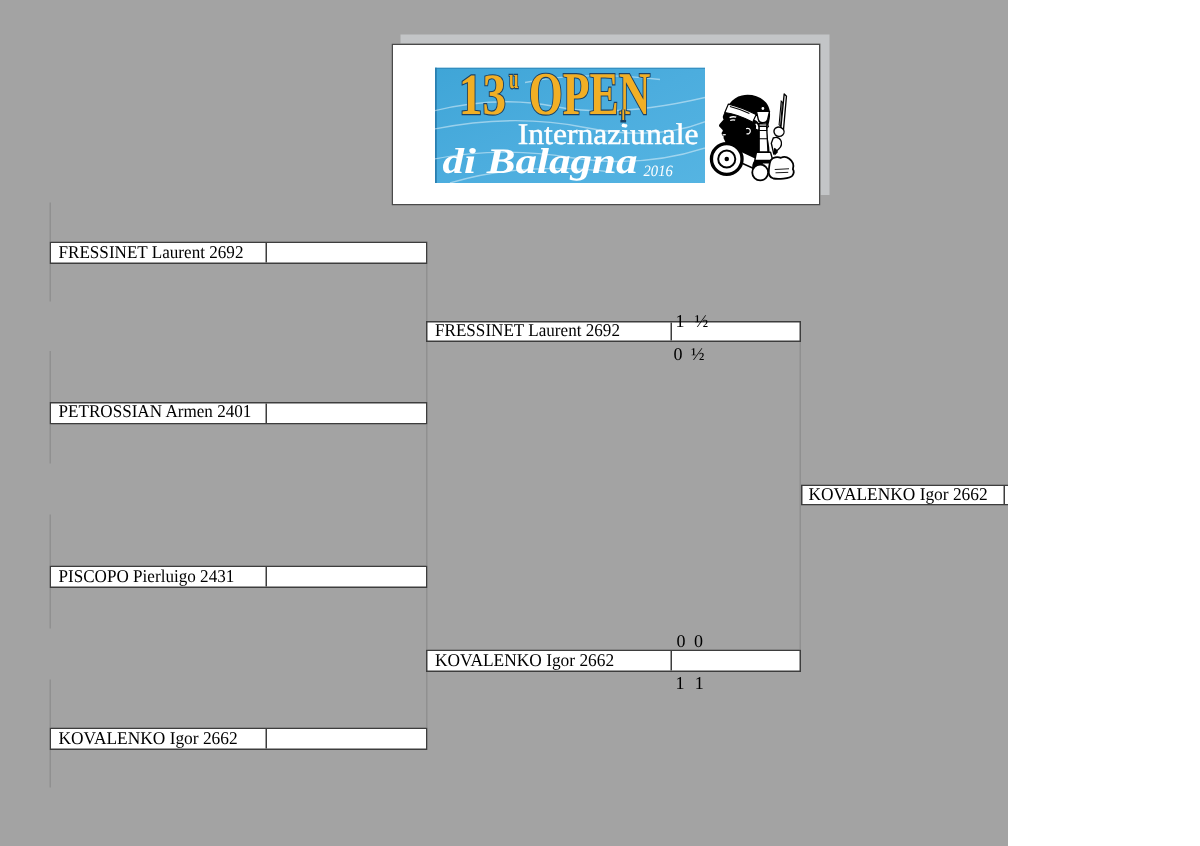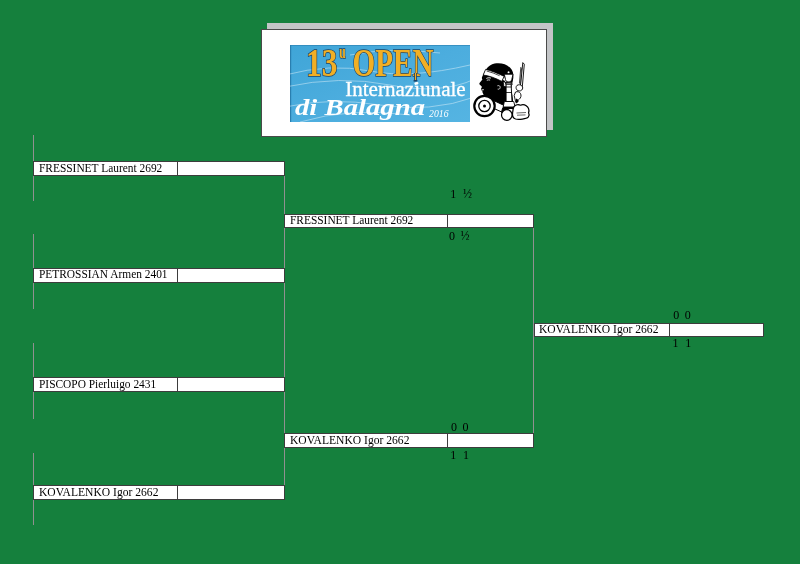--- a/index.html
+++ b/index.html
@@ -1,16 +1,16 @@
 <!DOCTYPE html>
 <html><head>
 <meta charset="utf-8">
 <style>
 html,body{margin:0;padding:0;background:#fff}
-#page{position:relative;width:800px;height:564px;background:#15803d;overflow:hidden;
+#page{position:relative;width:672px;height:564px;background:#a3a3a3;overflow:hidden;
   font-family:"Liberation Serif",serif;color:#000}
 .vl{position:absolute;width:1px;background:#909090}
 .box{position:absolute;background:#fff;border:1px solid #3d3d3d;box-sizing:border-box}
 .dv{position:absolute;top:0;bottom:0;width:1px;background:#3d3d3d}
 .nm{position:absolute;font-size:12px;line-height:12px;white-space:pre;transform-origin:0 0;transform:scaleX(0.95)}
 .nm2{transform:scaleX(0.965)}
 .sc{position:absolute;font-size:12px;line-height:12px;white-space:pre}
 .sc b{font-weight:normal;margin-left:5.6px}
 </style>
 </head>
@@ -150,20 +150,20 @@
       <div class="dv" style="left:161.6px"></div>
     </div>
 <span class="nm" style="left:289.8px;top:214.2px">FRESSINET Laurent 2692</span>
 <span class="nm nm2" style="left:289.5px;top:433.7px">KOVALENKO Igor 2662</span>
 
 <div class="box" style="left:533.5px;top:323.4px;width:230px;height:13.5px">
       <div class="dv" style="left:134px"></div>
     </div>
 <span class="nm nm2" style="left:539.3px;top:323.2px">KOVALENKO Igor 2662</span>
 
-<span class="sc" style="left:450.3px;top:188px">1<b style="margin-left:6.8px">½</b></span>
+<span class="sc" style="left:450.3px;top:208px">1<b style="margin-left:6.8px">½</b></span>
 <span class="sc" style="left:449px;top:230px">0<b>½</b></span>
 <span class="sc" style="left:451px;top:421px">0<b>0</b></span>
 <span class="sc" style="left:450.3px;top:448.6px">1<b style="margin-left:6.8px">1</b></span>
 <span class="sc" style="left:673.2px;top:308.7px">0<b>0</b></span>
 <span class="sc" style="left:672.5px;top:337.3px">1<b style="margin-left:6.8px">1</b></span>
 
 </div>
 
 </body></html>

